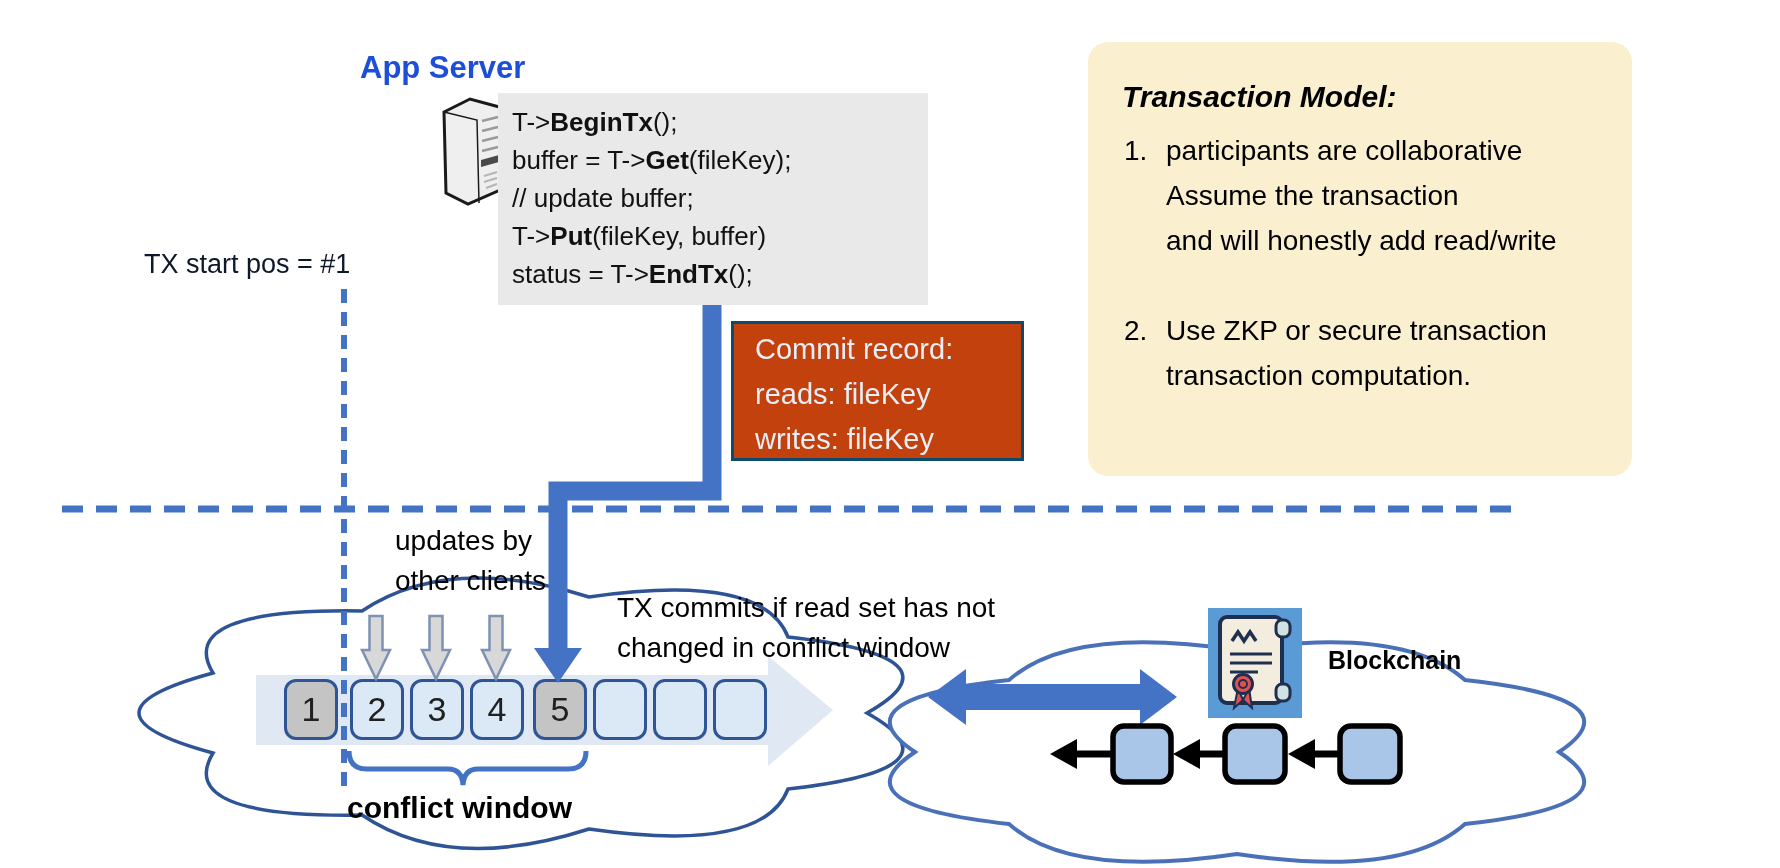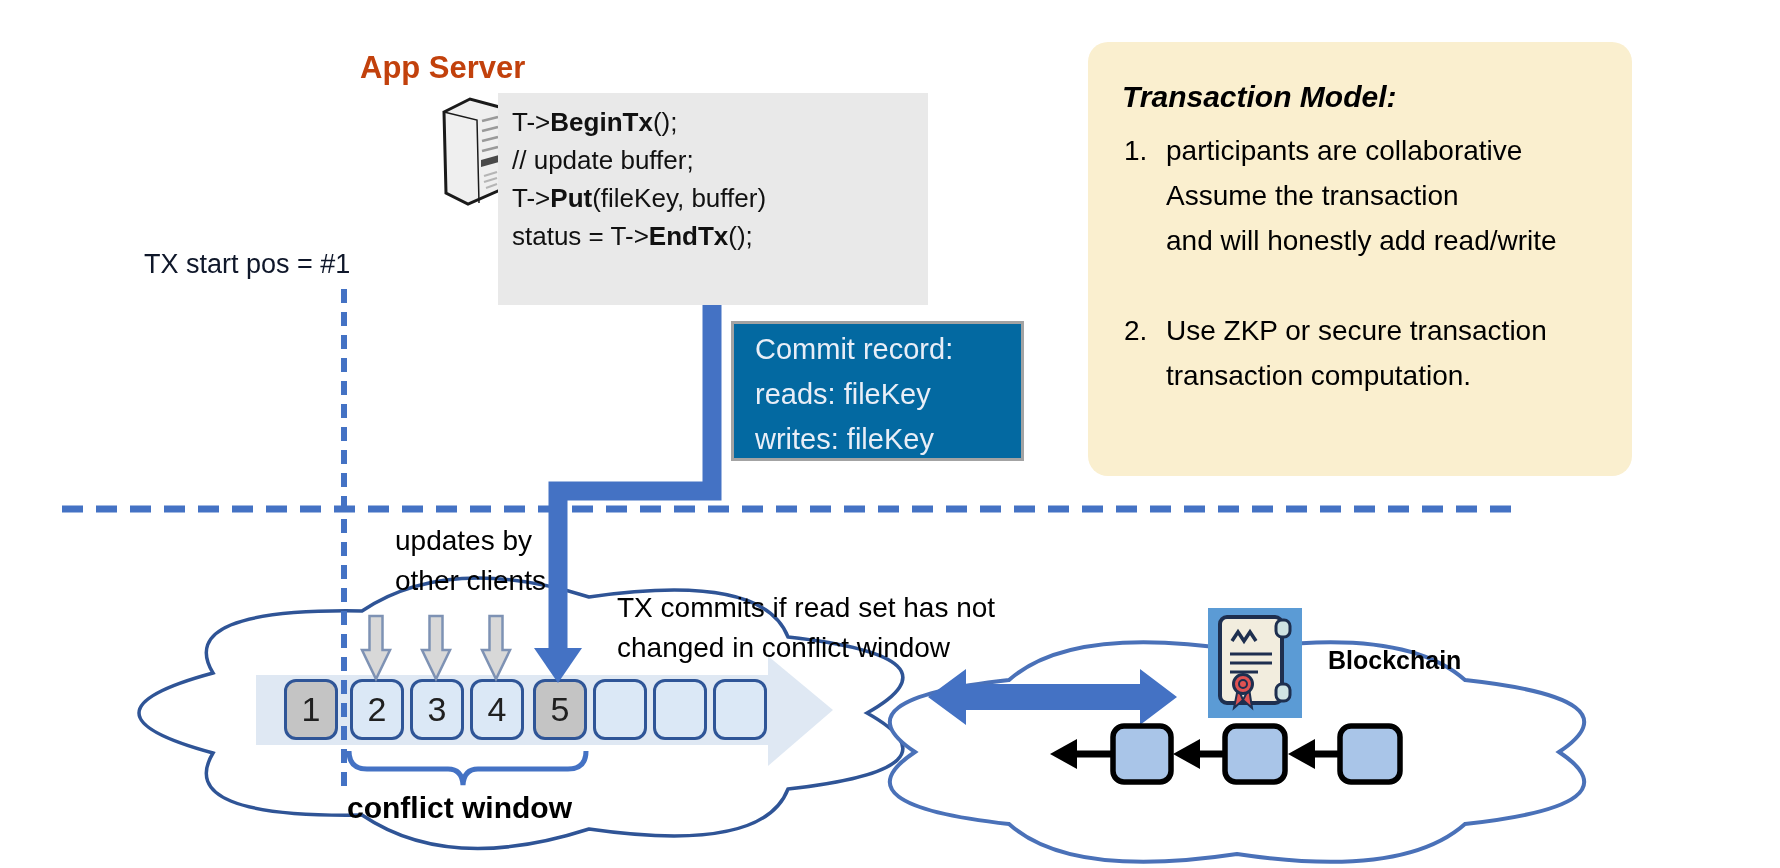--- a/index.html
+++ b/index.html
@@ -1,34 +1,34 @@
 <!DOCTYPE html>
 <html><head>
 <meta charset="utf-8">
 <style>
   html,body{margin:0;padding:0;background:#fff;}
   #stage{position:relative;width:1780px;height:868px;background:#ffffff;overflow:hidden;
          font-family:"Liberation Sans", sans-serif;color:#111;}
   svg{position:absolute;left:0;top:0;}
   .abs{position:absolute;}
   
-  .app-server{left:360px;top:50px;font-size:31px;font-weight:bold;color:#c2410c;}
+  .app-server{left:360px;top:50px;font-size:31px;font-weight:bold;color:#1d4ed8;}
   .tx-start{left:144px;top:249px;font-size:27px;color:#0f172a;}
   .annot{font-size:28px;line-height:40px;color:#000;margin-left:47px;}
   .updates{left:348px;top:521px;}
   .txcommits{left:570px;top:588px;}
   .conflict{left:347px;top:791px;font-size:30px;font-weight:bold;color:#000;}
   .blockchain-label{left:1328px;top:646px;font-size:25px;font-weight:bold;color:#000;}
   
   .code-box{left:498px;top:93px;width:430px;height:212px;background:#E9E9E9;
             font-size:26px;line-height:38px;padding:10px 12px 0 14px;box-sizing:border-box;}
   .code-box .kw{font-weight:bold;}
   
-  .commit-box{left:731px;top:321px;width:293px;height:140px;background:#0369a1;
-              border:3px solid #a3a3a3;box-sizing:border-box;color:#E9EEF7;
+  .commit-box{left:731px;top:321px;width:293px;height:140px;background:#c2410c;
+              border:3px solid #0c4a6e;box-sizing:border-box;color:#E9EEF7;
               font-size:29px;line-height:45px;padding:3px 0 0 21px;}
   
   .panel{left:1088px;top:42px;width:544px;height:434px;background:#FAEFCF;border-radius:20px;}
   .panel-title{position:absolute;left:34px;top:38px;font-size:30px;font-weight:bold;font-style:italic;color:#000;}
   .panel-item{position:absolute;left:0;width:100%;font-size:28px;line-height:45px;color:#000;}
   .panel-item .num{position:absolute;left:36px;top:0;}
   .panel-item .lines{margin-left:78px;}
   .item1{top:86px;} .item2{top:266px;}
   
   .blk{position:absolute;top:679px;width:54px;height:61px;box-sizing:border-box;
@@ -132,20 +132,21 @@
       <line x1="484" y1="176" x2="497" y2="172" stroke="#b5b5b5" stroke-width="2"></line>
       <line x1="484" y1="182" x2="497" y2="178" stroke="#b5b5b5" stroke-width="2"></line>
       <line x1="486" y1="188" x2="497" y2="184" stroke="#b5b5b5" stroke-width="2"></line>
     </g>
   </svg>
 
   <div class="abs text-layer app-server">App Server</div>
 
   <div class="abs text-layer code-box">
     <div><span>T-&gt;</span><span class="kw">BeginTx</span><span>();</span></div>
+    <div><span>buffer = T-&gt;</span><span class="kw">Get</span><span>(fileKey);</span></div>
     <div><span>// update buffer;</span><span class="kw"></span><span></span></div>
     <div><span>T-&gt;</span><span class="kw">Put</span><span>(fileKey, buffer)</span></div>
     <div><span>status = T-&gt;</span><span class="kw">EndTx</span><span>();</span></div>
   </div>
 
   <div class="abs text-layer tx-start">TX start pos = #1</div>
 
   <div class="abs text-layer commit-box">
     <div>Commit record:</div>
     <div>reads: fileKey</div>

